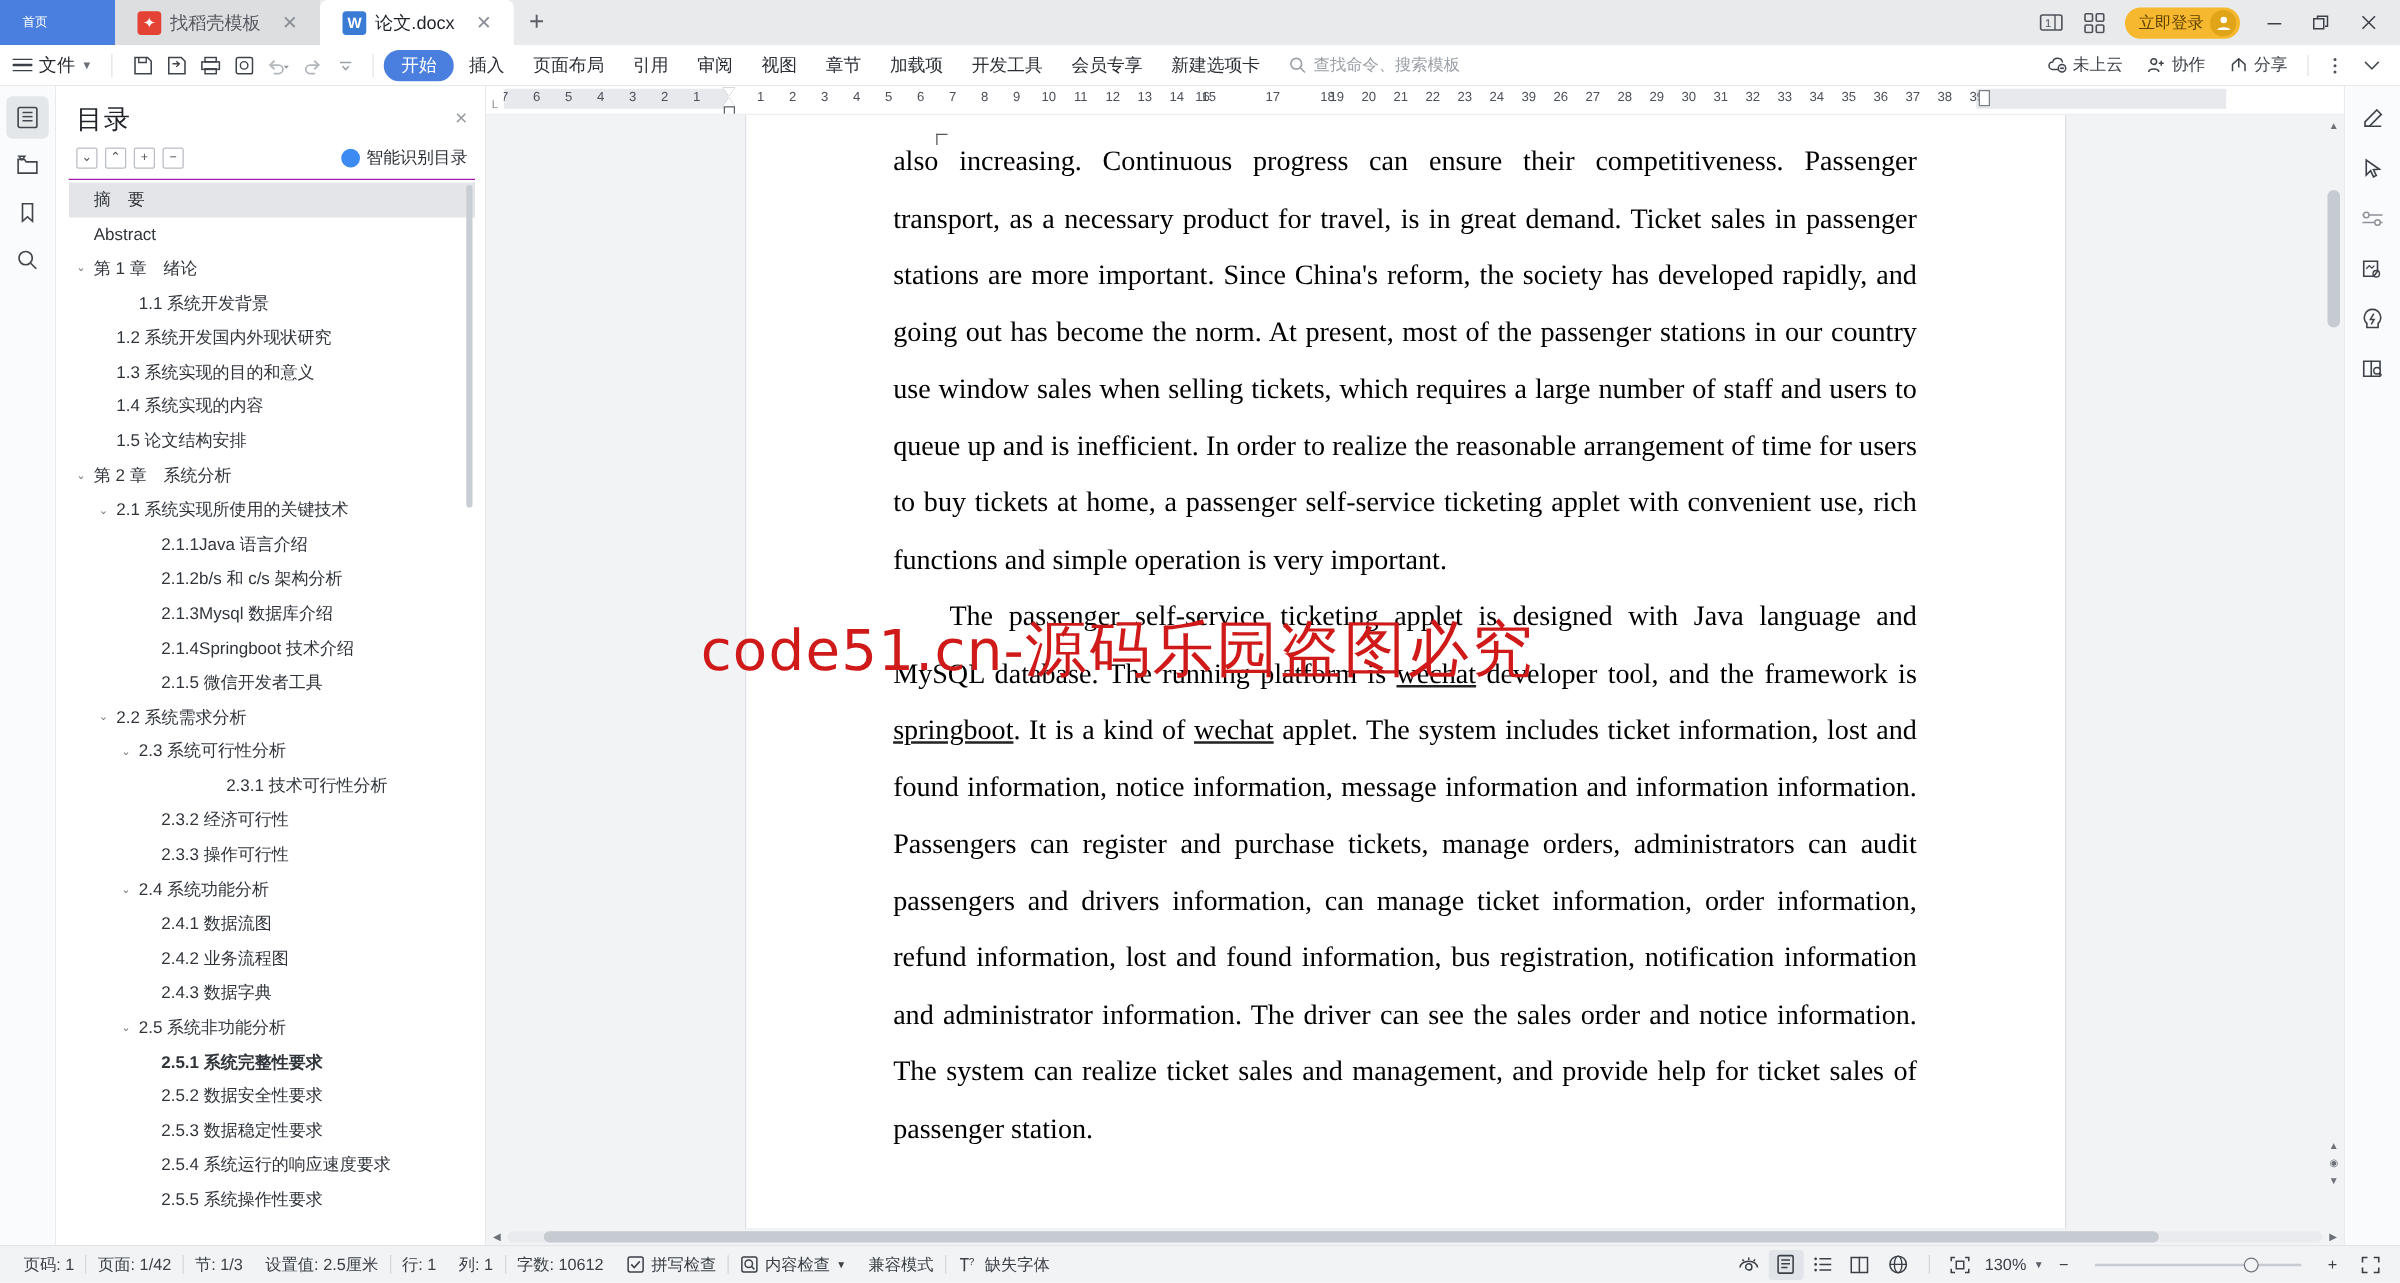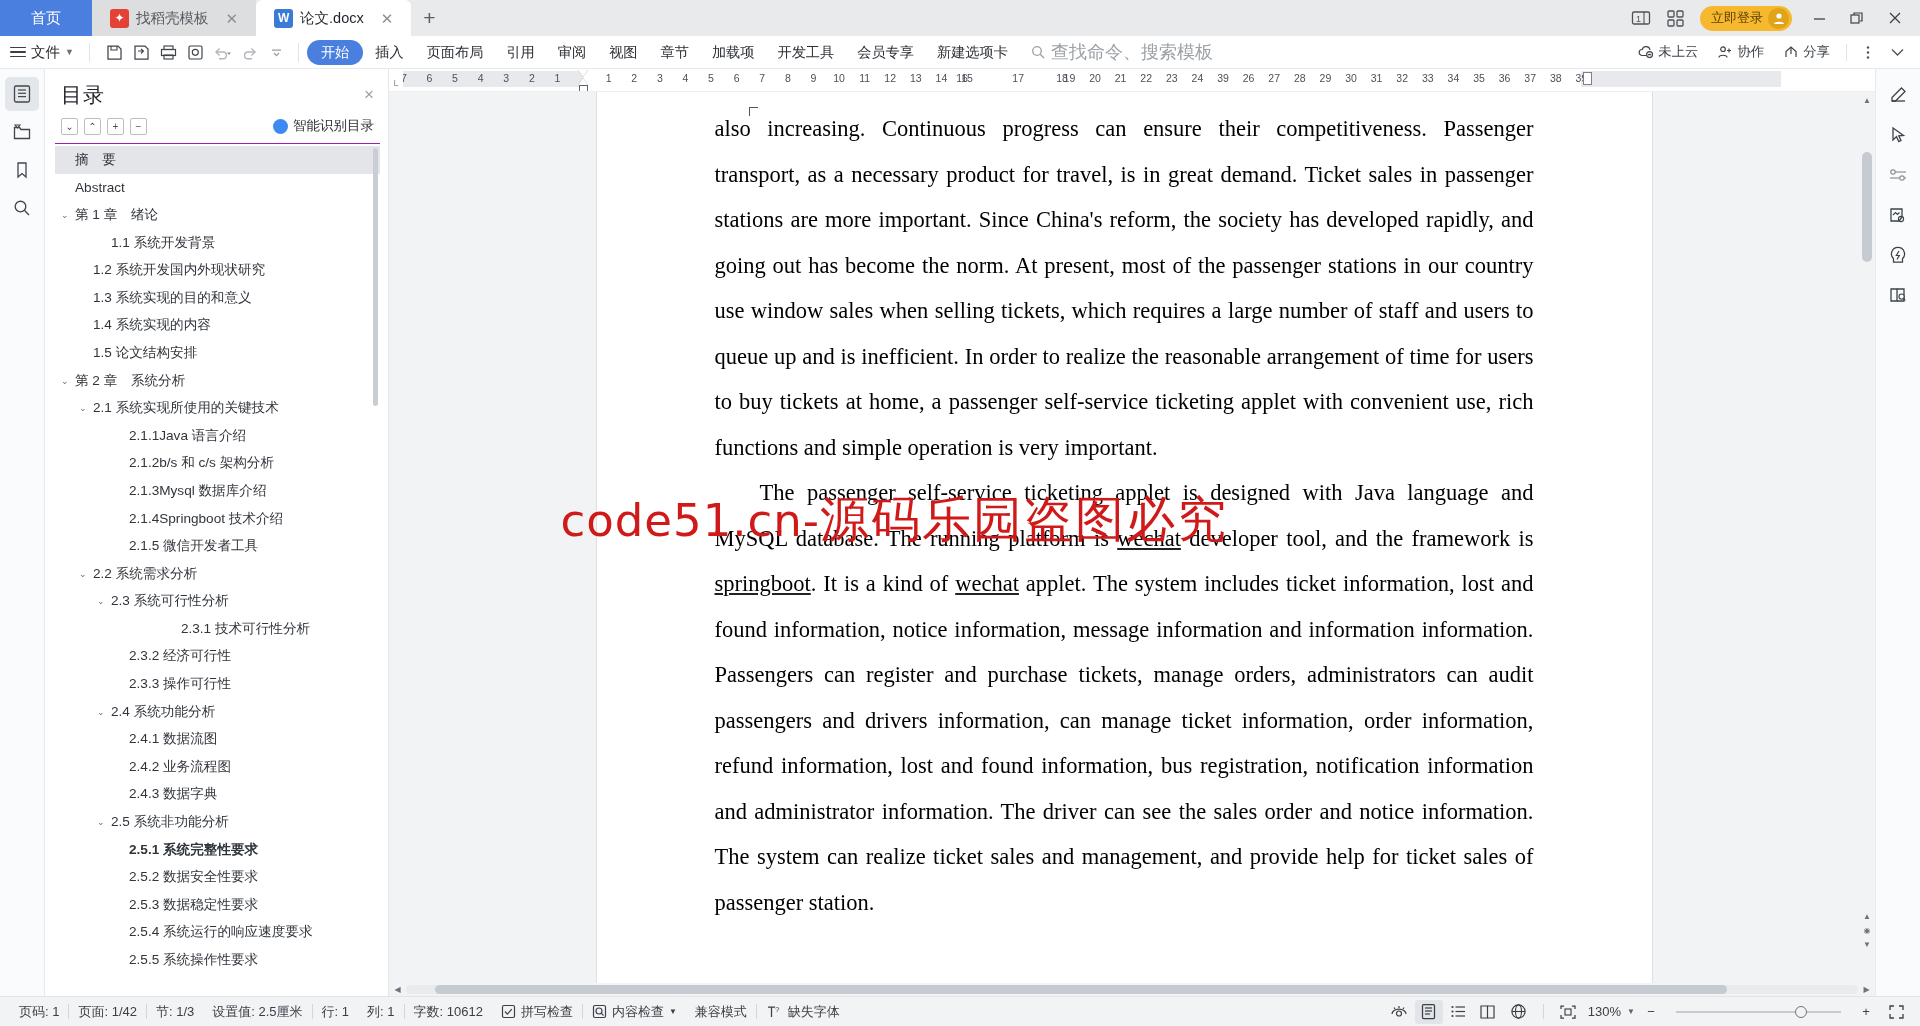--- a/index.html
+++ b/index.html
@@ -9,21 +9,21 @@
     background:#f2f3f5; color:#1f2329; font-size:14px;
     -webkit-font-smoothing: antialiased;
   }
   .app { width:1920px; height:1026px; display:flex; flex-direction:column; background:#fff; }
 
   
   .titlebar { height:36px; background:#e9eaec; display:flex; align-items:flex-end; position:relative; flex:0 0 36px; }
   .tabs { display:flex; align-items:flex-end; height:36px; }
   .tab { height:36px; display:flex; align-items:center; gap:7px; padding:0 18px; font-size:14.5px;
          color:#3a3f47; cursor:default; position:relative; }
-  .tab.home { background:#4a7fe0; color:#fff; width:92px; justify-content:center; font-size:15px; }
+  .tab.home { background:#4a7fe0; color:#fff; width:92px; font-size:10px; }
   .tab.inactive { background:#dcdee0; color:#55595f; }
   .tab.active { background:#fff; color:#1f2329; border-top-left-radius:6px; border-top-right-radius:6px; }
   .tab .tabicon { width:19px; height:19px; border-radius:3px; display:flex; align-items:center;
                   justify-content:center; font-size:12px; color:#fff; font-weight:bold; flex:0 0 19px;}
   .tab .tabicon.red { background:#e34234; }
   .tab .tabicon.blue { background:#3a7bd5; }
   .tabclose { margin-left:10px; font-size:15px; color:#8a8f96; line-height:1; }
   .tabplus { width:36px; height:36px; display:flex; align-items:center; justify-content:center;
              font-size:21px; color:#5a5f66; font-weight:300; }
   .tr-group { margin-left:auto; display:flex; align-items:center; gap:4px; height:36px; padding-right:8px; }
@@ -39,21 +39,21 @@
             padding:0 6px; border-bottom:1px solid #e6e8ea; }
   .file-menu { display:flex; align-items:center; gap:5px; padding:0 7px 0 4px; color:#25282d; font-size:14.5px; }
   .hamb { display:inline-flex; flex-direction:column; gap:3px; width:16px; }
   .hamb i { display:block; height:1.6px; background:#3a3f47; border-radius:1px; }
   .qa { display:flex; align-items:center; gap:1px; margin-left:4px; }
   .qa-btn { width:26px; height:25px; display:flex; align-items:center; justify-content:center; color:#3f444b; }
   .vsep { width:1px; height:19px; background:#e1e3e6; margin:0 8px; }
   .menus { display:flex; align-items:center; gap:1px; }
   .menu-item { padding:3px 11px; font-size:14.2px; color:#2b2f35; border-radius:13px; white-space:nowrap; }
   .menu-item.active { background:#4a7fe0; color:#fff; padding:3px 14px; }
-  .ribbon-search { display:flex; align-items:center; gap:6px; margin-left:12px; color:#9aa0a6; font-size:18px; }
+  .ribbon-search { display:flex; align-items:center; gap:6px; margin-left:12px; color:#9aa0a6; font-size:13px; }
   .ribbon-right { margin-left:auto; display:flex; align-items:center; gap:3px; padding-right:4px; }
   .rr-item { display:flex; align-items:center; gap:4px; padding:2px 8px; font-size:13.4px; color:#3f444b; }
   .rr-sep { width:1px; height:17px; background:#e1e3e6; margin:0 5px; }
 
   
   .body { flex:1; display:flex; min-height:0; background:#fff; }
 
   .rail { width:45px; flex:0 0 45px; background:#fafbfc; border-right:1px solid #e8eaec;
           display:flex; flex-direction:column; align-items:center; padding-top:8px; gap:4px; }
   .rail-btn { width:34px; height:34px; border-radius:5px; display:flex; align-items:center;

